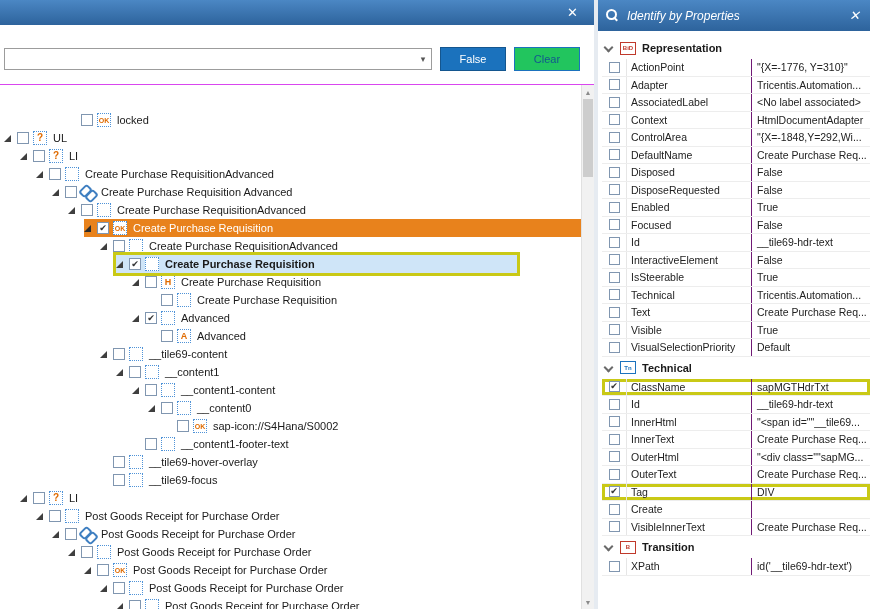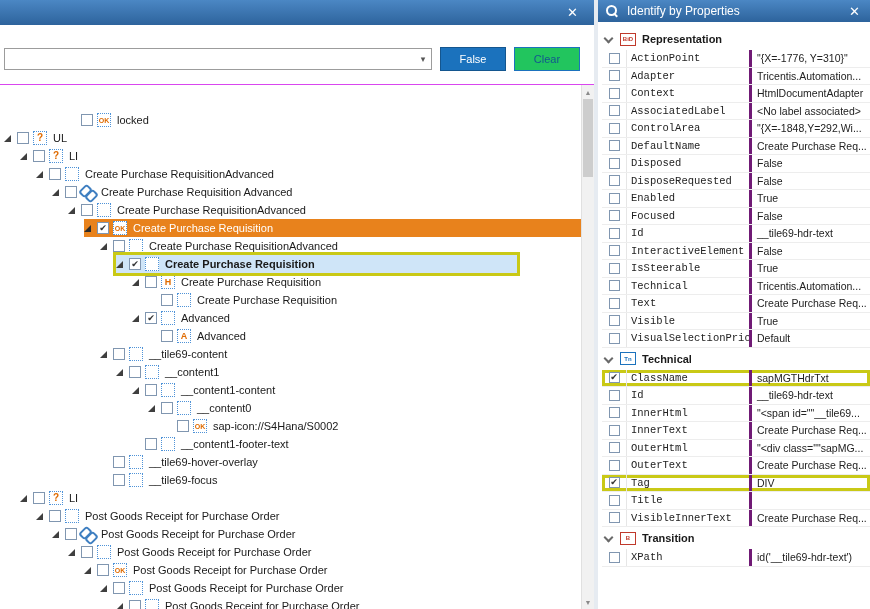--- a/index.html
+++ b/index.html
@@ -49,41 +49,41 @@
   .vscroll { position:absolute; top:0; right:0; bottom:0; width:13px; background:#f1f1f1; border-left:1px solid #e0e0e0; }
   .vs-btn { height:14px; display:flex; align-items:center; justify-content:center; color:#8a8a8a; font-size:7px; }
   .vs-btn.down { position:absolute; bottom:0; left:0; right:0; }
   .vs-thumb { position:absolute; top:14px; left:1px; right:1px; height:78px; background:#cdcdcd; }
 
   
   .splitter { width:4px; background:#e6ebf1; flex:none; }
 
   
   .right { flex:1; display:flex; flex-direction:column; background:#fff; }
-  .right .titlebar { height:22px; }
+  .right .titlebar { height:31px;font-style:italic; }
   .right .close-x { margin-right:10px; }
   .rp-title { color:#fff; font-size:12px; margin-left:8px; }
   .magnifier { width:13px; height:13px; position:relative; margin-left:8px; flex:none; }
   .magnifier::before { content:""; position:absolute; width:7px; height:7px; border:2px solid #fff; border-radius:50%; left:0; top:0; }
   .magnifier::after { content:""; position:absolute; width:5px; height:2px; background:#fff; transform:rotate(45deg); left:7px; top:9px; }
 
   .rp-body { flex:1; padding:6px 0 0 4px; overflow:hidden; font-size:10.5px;border-radius:6px; }
   .sec-header { height:22px; display:flex; align-items:center; padding-left:2px; color:#1a1a1a; }
   .sec-chevron { width:10px; height:10px; position:relative; margin-right:6px; flex:none; }
   .sec-chevron::before { content:""; position:absolute; left:1px; top:1px; width:5px; height:5px;
       border-left:2px solid #6a6a6a; border-bottom:2px solid #6a6a6a; transform:rotate(-45deg); }
   .sec-icon { min-width:16px; height:13px; border:1px solid; display:flex; align-items:center; justify-content:center;
       font-size:6px; font-weight:bold; margin-right:6px; flex:none; padding:0 1px; background:#fff; }
   .sec-title { font-weight:bold; font-size:11px; }
   .prop-row { display:flex; align-items:stretch; height:17.5px; border-bottom:1px solid #ededed; position:relative; background:#fff; }
   .prop-highlight { box-shadow:inset 0 0 0 3px #c9c916; z-index:1; }
   .pr-cb { width:25px; flex:none; display:flex; align-items:center; justify-content:center; border-right:1px solid #e6e6e6; }
   .pr-cb .cb { width:11px; height:11px; margin-right:0; }
-  .pr-name { width:125px; flex:none; display:flex; align-items:center; padding-left:4px; border-right:3px solid #701a75;
-      overflow:hidden; white-space:nowrap; color:#222;font-family:Liberation Mono, monospace; }
+  .pr-name { width:125px; flex:none; display:flex; align-items:center; padding-left:4px; border-right:1px solid #701a75;
+      overflow:hidden; white-space:nowrap; color:#222; }
   .pr-value { flex:1; display:flex; align-items:center; padding-left:5px; overflow:hidden; white-space:nowrap; color:#222; }
 </style>
 </head>
 <body>
 
 <div class="app">
 
   <div class="left">
     <div class="titlebar">
       <span class="close-x">✕</span>
@@ -428,29 +428,29 @@
           <span class="pr-cb">
             <span class="cb"></span>
           </span>
           <span class="pr-name">Adapter</span>
           <span class="pr-value">Tricentis.Automation...</span>
         </div>
         <div class="prop-row">
           <span class="pr-cb">
             <span class="cb"></span>
           </span>
+          <span class="pr-name">AssociatedLabel</span>
+          <span class="pr-value">&lt;No label associated&gt;</span>
+        </div>
+        <div class="prop-row">
+          <span class="pr-cb">
+            <span class="cb"></span>
+          </span>
           <span class="pr-name">Context</span>
           <span class="pr-value">HtmlDocumentAdapter</span>
-        </div>
-        <div class="prop-row">
-          <span class="pr-cb">
-            <span class="cb"></span>
-          </span>
-          <span class="pr-name">AssociatedLabel</span>
-          <span class="pr-value">&lt;No label associated&gt;</span>
         </div>
         <div class="prop-row">
           <span class="pr-cb">
             <span class="cb"></span>
           </span>
           <span class="pr-name">ControlArea</span>
           <span class="pr-value">"{X=-1848,Y=292,Wi...</span>
         </div>
         <div class="prop-row">
           <span class="pr-cb">
@@ -587,21 +587,21 @@
           <span class="pr-cb">
             <span class="cb">✔</span>
           </span>
           <span class="pr-name">Tag</span>
           <span class="pr-value">DIV</span>
         </div>
         <div class="prop-row">
           <span class="pr-cb">
             <span class="cb"></span>
           </span>
-          <span class="pr-name">Title</span>
+          <span class="pr-name">Create</span>
           <span class="pr-value"></span>
         </div>
         <div class="prop-row">
           <span class="pr-cb">
             <span class="cb"></span>
           </span>
           <span class="pr-name">VisibleInnerText</span>
           <span class="pr-value">Create Purchase Req...</span>
         </div>
         <div class="sec-header">

